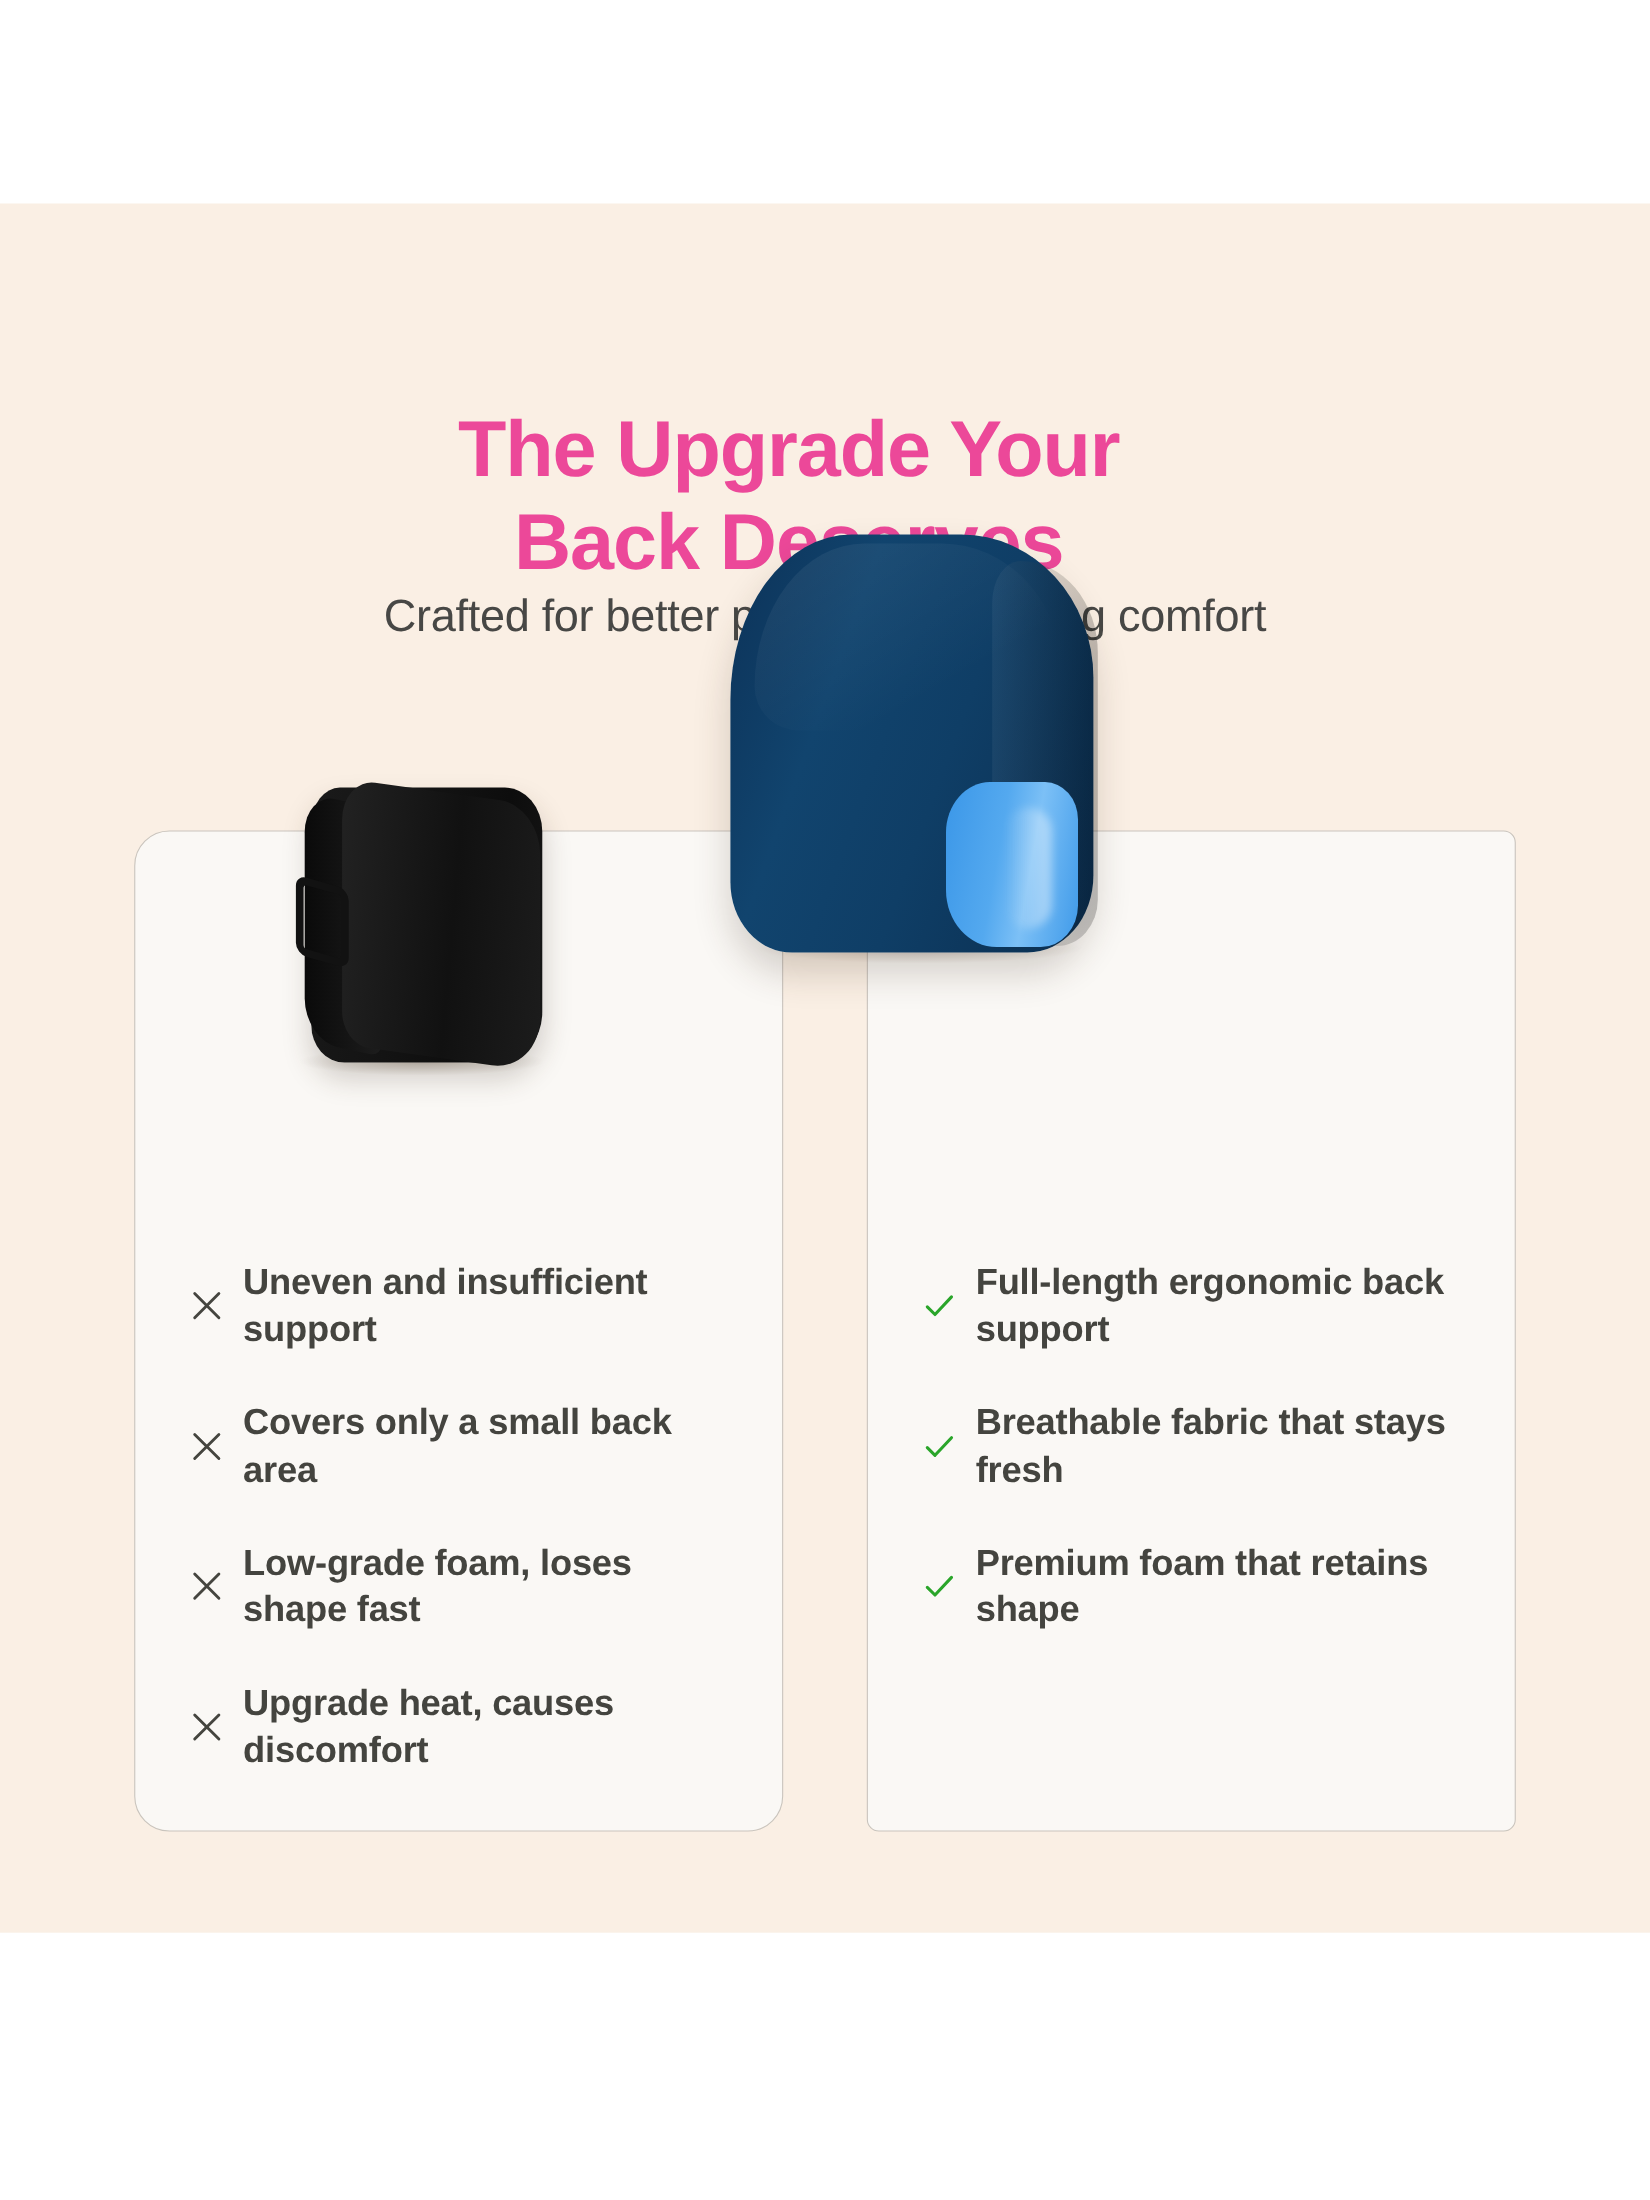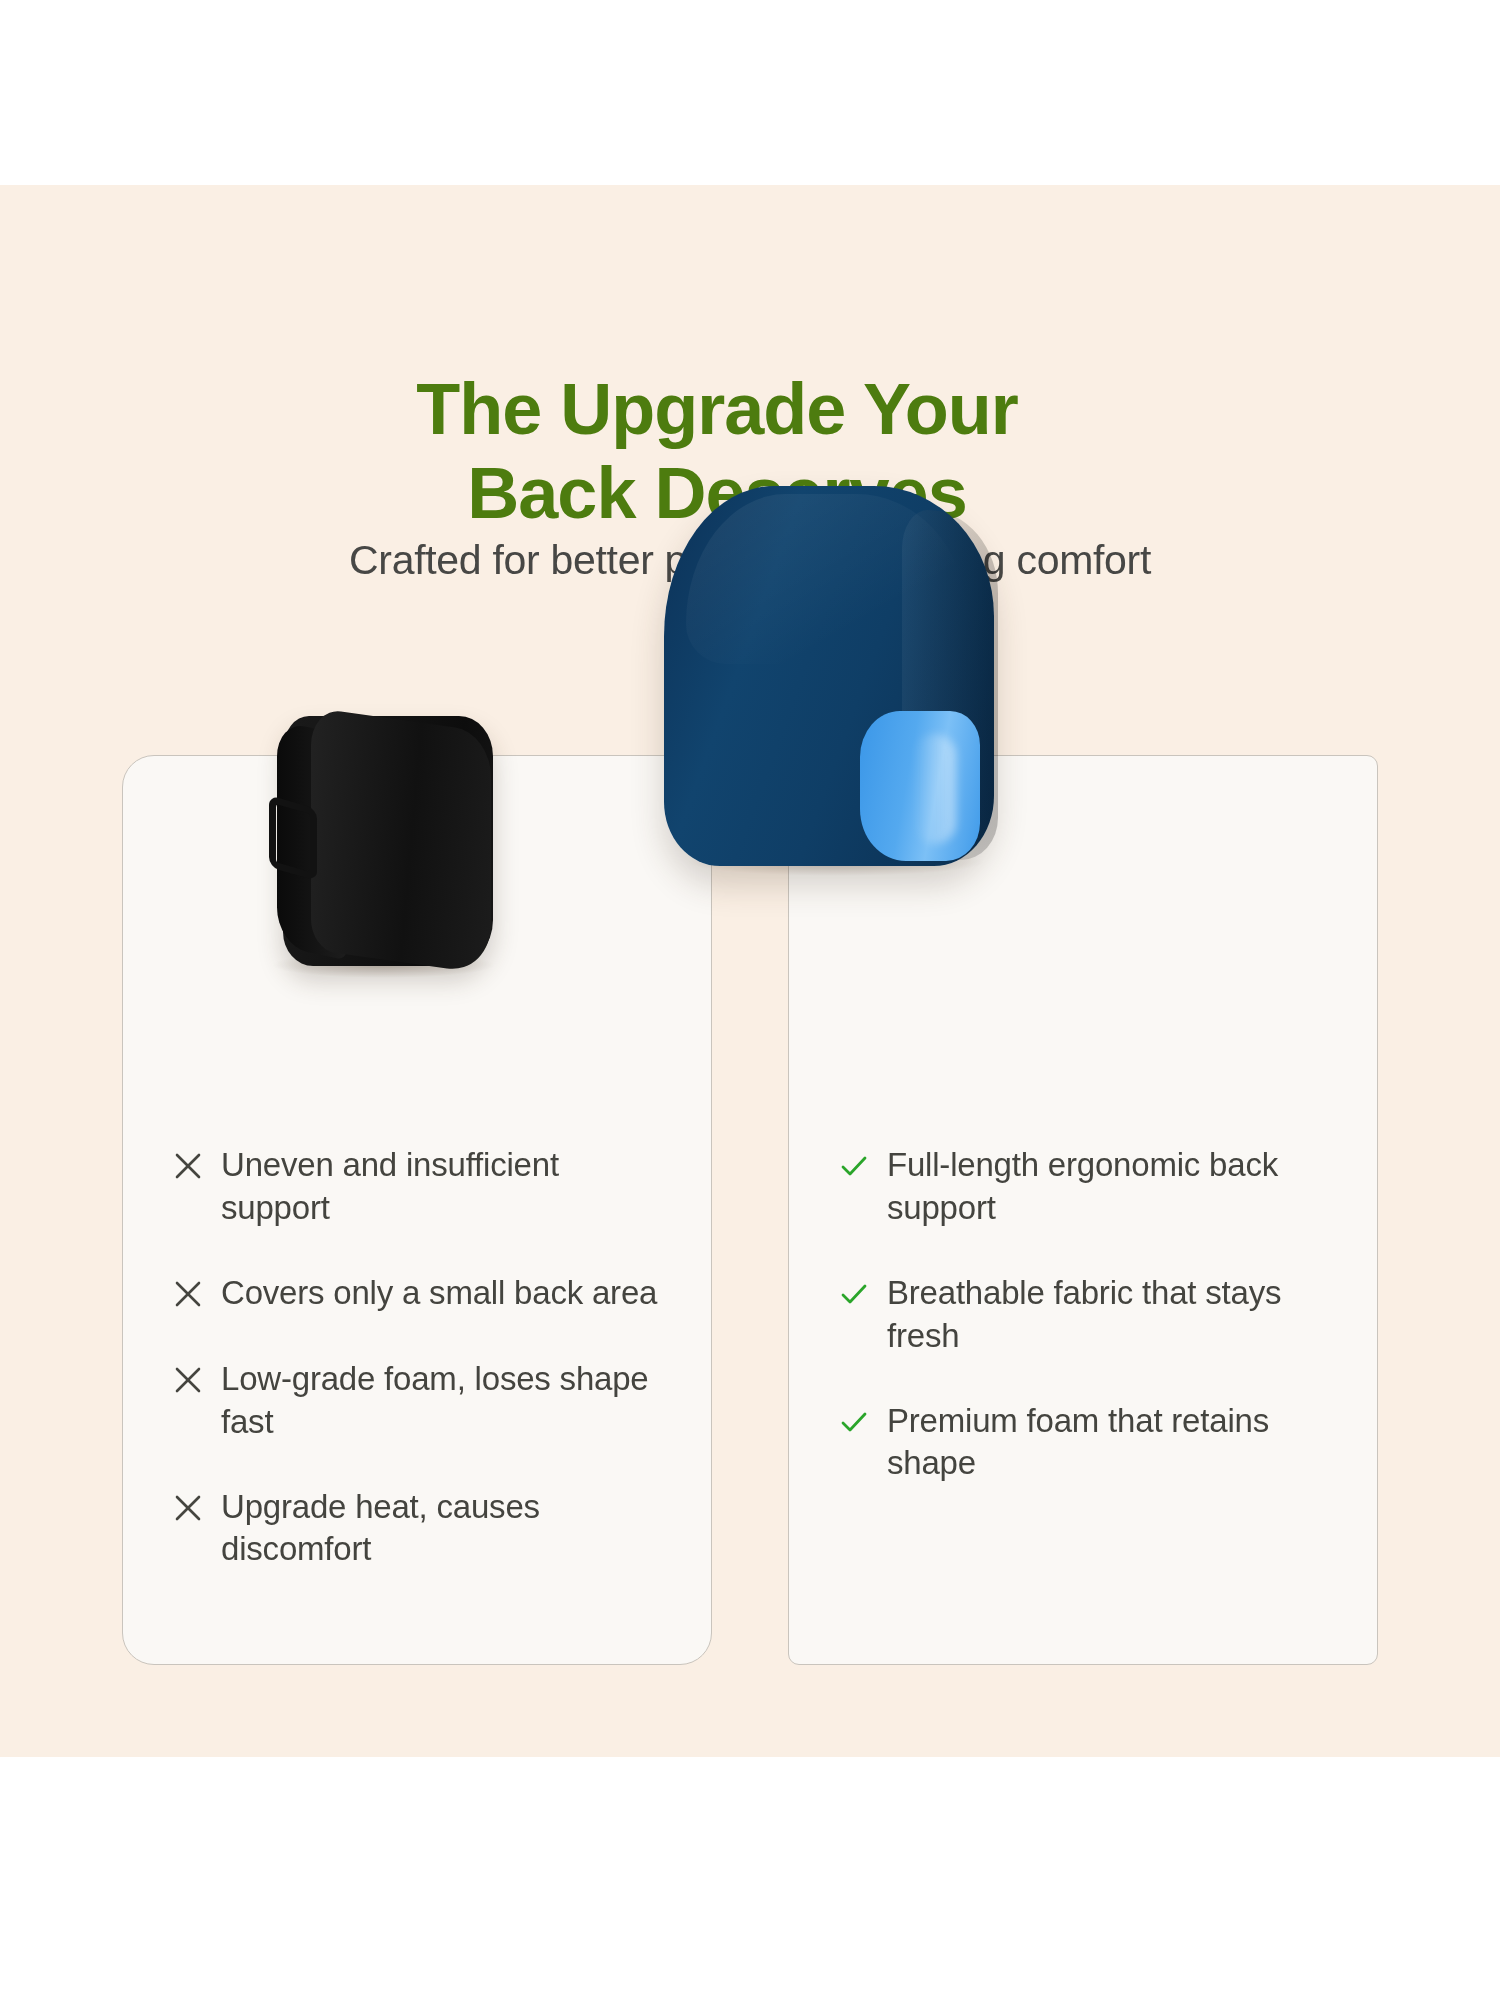--- a/index.html
+++ b/index.html
@@ -14,21 +14,21 @@
   
   .panel{
     position:absolute;left:0;top:185px;width:1500px;height:1572px;
     background:#faefe4;
   }
 
   
   .heading{
     position:absolute;left:0;top:320px;width:1434px;
     text-align:center;
-    color:#4d7c0f;
+    color:#ec4899;
     font-weight:bold;
     font-size:72px;
     line-height:1.16;
     letter-spacing:-1px;
   }
   .heading .l2{display:block;}
 
   .subtitle{
     position:absolute;left:0;top:537px;width:1500px;
     text-align:center;
@@ -144,22 +144,23 @@
   }
 
   
   .list{
     position:absolute;
     left:48px;top:388px;
     width:500px;
   }
   .item{
     display:flex;
-    align-items:flex-start;
+    align-items:center;
     margin-bottom:42px;
+    font-weight:bold;
   }
   .item:last-child{margin-bottom:0;}
   .mark{
     flex:0 0 auto;
     width:34px;height:44px;
     margin-right:16px;
     display:flex;align-items:center;justify-content:center;
   }
   .mark svg{display:block;}
   .item-text{

